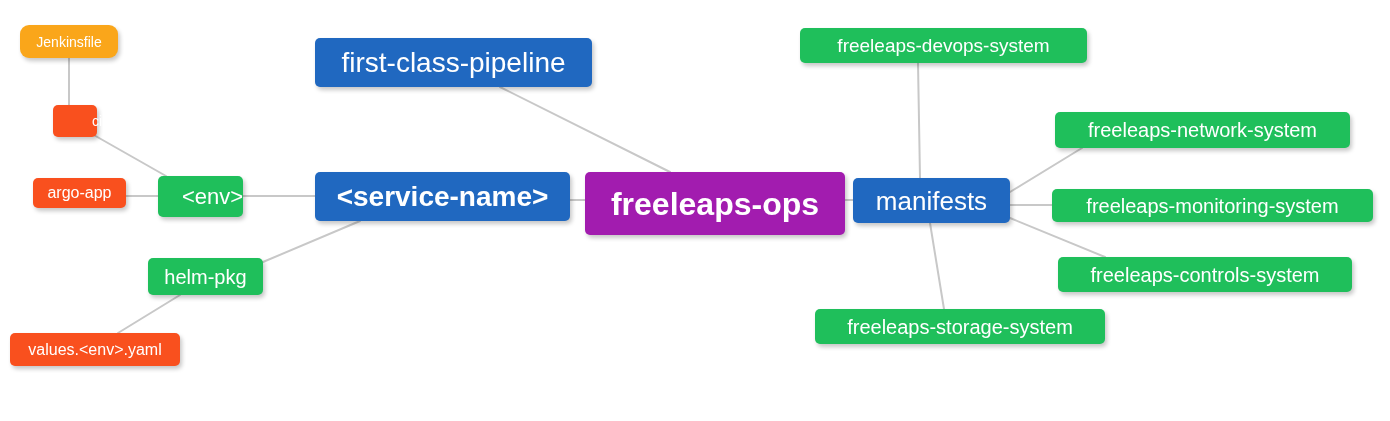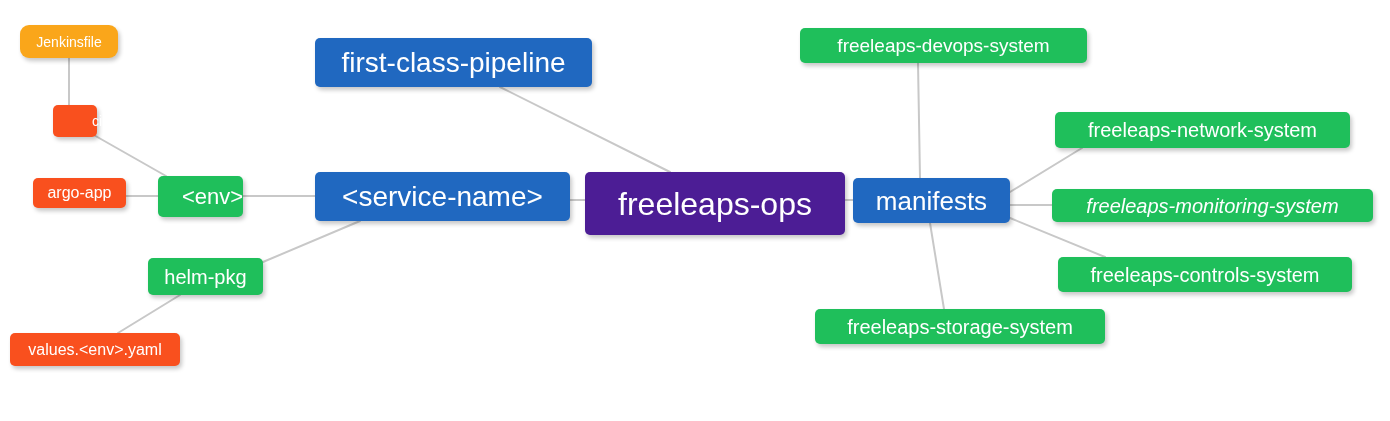--- a/index.html
+++ b/index.html
@@ -84,39 +84,39 @@
       </div>
       <div class="node c-green" style="left: 158px; top: 176px; width: 85px; height: 41px; font-size: 22px; background: rgb(31, 191, 91); padding-left: 24px;">
         <span class="node-label">&lt;env&gt;</span>
       </div>
       <div class="node c-green" style="left: 148px; top: 258px; width: 115px; height: 37px; font-size: 20px; background: rgb(31, 191, 91);">
         <span class="node-label">helm-pkg</span>
       </div>
       <div class="node c-red" style="left: 10px; top: 333px; width: 170px; height: 33px; font-size: 16px; background: rgb(249, 80, 30);">
         <span class="node-label">values.&lt;env&gt;.yaml</span>
       </div>
-      <div class="node c-blue" style="left: 315px; top: 172px; width: 255px; height: 49px; font-size: 28px; background: rgb(32, 104, 192);">
+      <div class="node c-blue" style="left: 315px; top: 172px; width: 255px; height: 49px; font-size: 28px; background: rgb(32, 104, 192); font-weight: bold;">
         <span class="node-label">&lt;service-name&gt;</span>
       </div>
       <div class="node c-blue" style="left: 315px; top: 38px; width: 277px; height: 49px; font-size: 28px; background: rgb(32, 104, 192);">
         <span class="node-label">first-class-pipeline</span>
       </div>
-      <div class="node c-root" style="left: 585px; top: 172px; width: 260px; height: 63px; font-size: 32px; background: #4c1d95;">
+      <div class="node c-root" style="left: 585px; top: 172px; width: 260px; height: 63px; font-size: 32px; background: #a21caf; font-weight: bold;">
         <span class="node-label">freeleaps-ops</span>
       </div>
       <div class="node c-blue" style="left: 853px; top: 178px; width: 157px; height: 45px; font-size: 26px; background: rgb(32, 104, 192);">
         <span class="node-label">manifests</span>
       </div>
       <div class="node c-green" style="left: 800px; top: 28px; width: 287px; height: 35px; font-size: 19px; background: rgb(31, 191, 91);">
         <span class="node-label">freeleaps-devops-system</span>
       </div>
       <div class="node c-green" style="left: 1055px; top: 112px; width: 295px; height: 36px; font-size: 20px; background: rgb(31, 191, 91);">
         <span class="node-label">freeleaps-network-system</span>
       </div>
-      <div class="node c-green" style="left: 1052px; top: 189px; width: 321px; height: 33px; font-size: 20px; background: rgb(31, 191, 91); font-style: italic;">
+      <div class="node c-green" style="left: 1052px; top: 189px; width: 321px; height: 33px; font-size: 20px; background: rgb(31, 191, 91);">
         <span class="node-label">freeleaps-monitoring-system</span>
       </div>
       <div class="node c-green" style="left: 1058px; top: 257px; width: 294px; height: 35px; font-size: 20px; background: rgb(31, 191, 91);">
         <span class="node-label">freeleaps-controls-system</span>
       </div>
       <div class="node c-green" style="left: 815px; top: 309px; width: 290px; height: 35px; font-size: 20px; background: rgb(31, 191, 91);">
         <span class="node-label">freeleaps-storage-system</span>
       </div>
     </div>
 </div>

